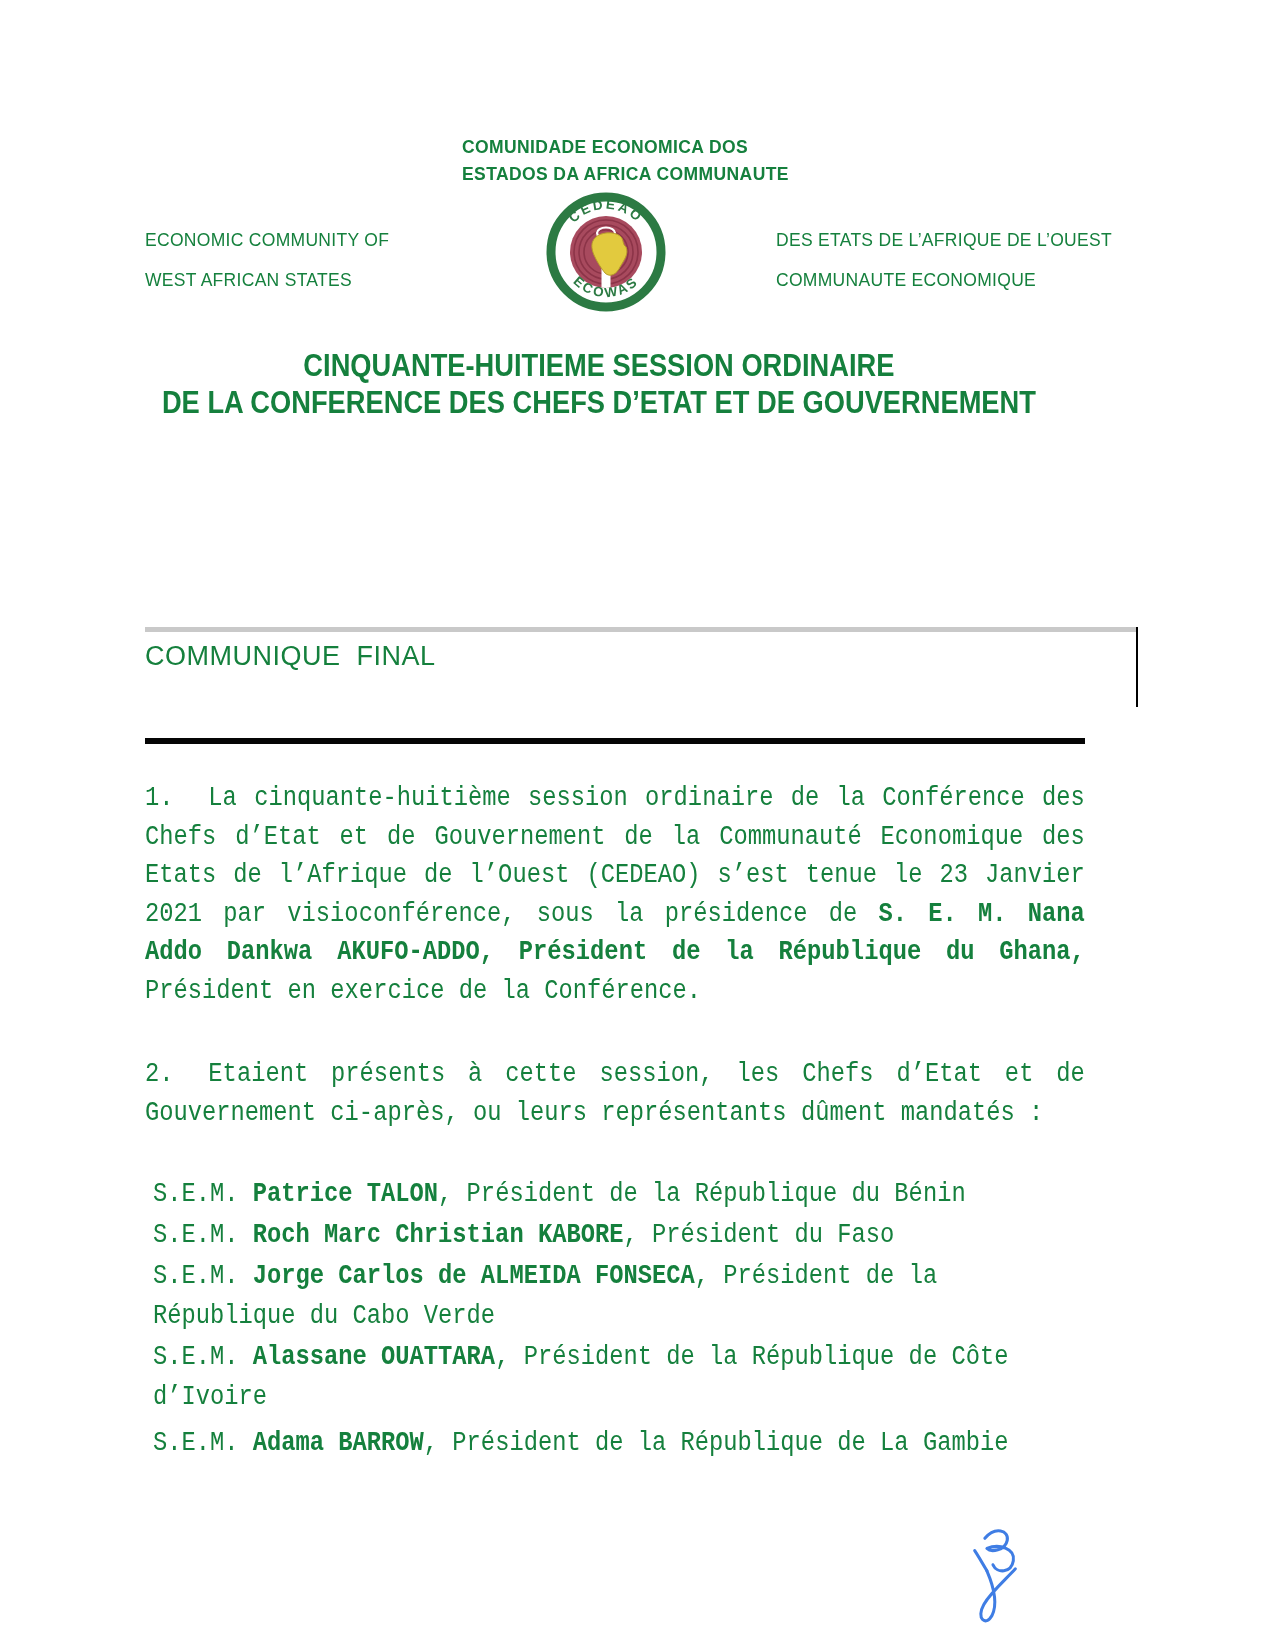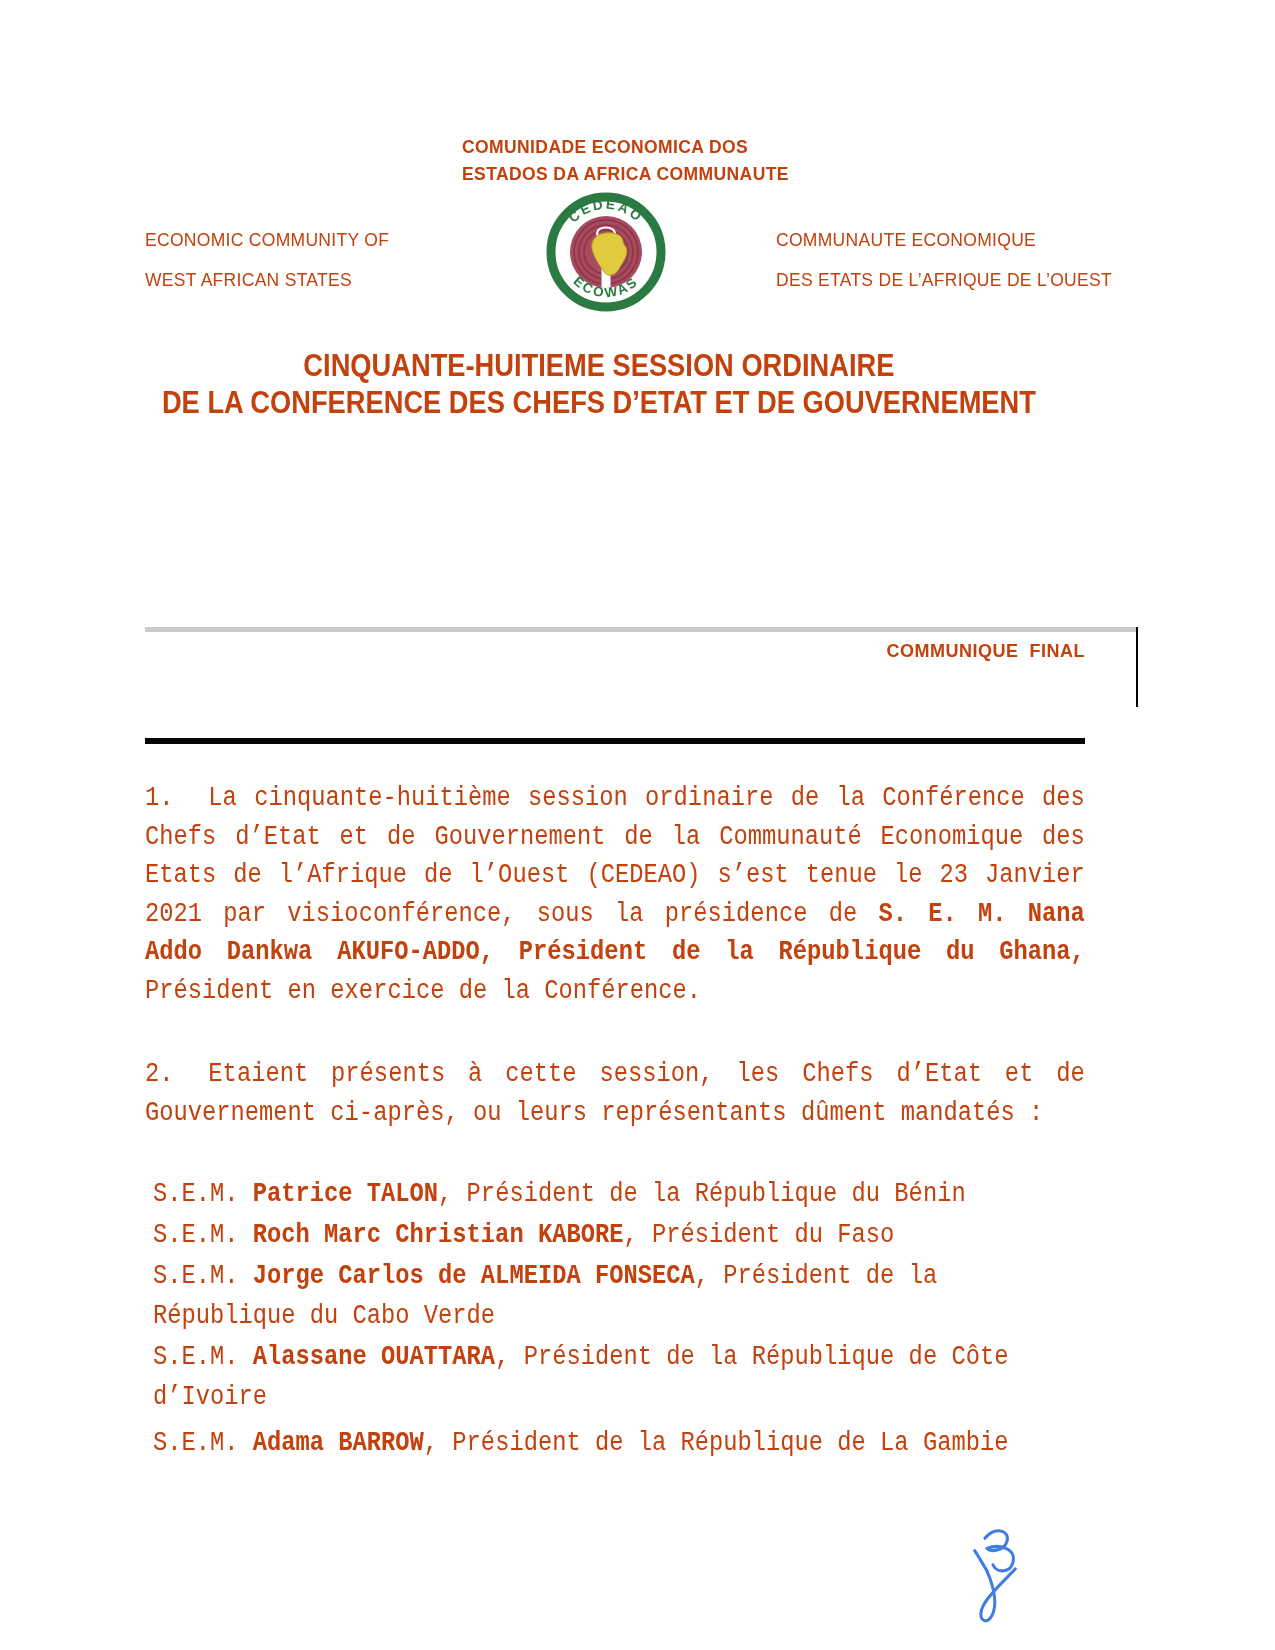--- a/index.html
+++ b/index.html
@@ -3,21 +3,21 @@
 <meta charset="utf-8">
 <style>
   * { margin: 0; padding: 0; box-sizing: border-box; }
   html, body { background: #ffffff; }
   .page {
     position: relative;
     width: 1275px;
     height: 1650px;
     background: #ffffff;
     font-family: "Liberation Sans", sans-serif;
-    color: #c2410c;
+    color: #15803d;
     overflow: hidden;
   }
   
   .pt-header {
     position: absolute; left: 462px; top: 134px;
     font-size: 17.5px; font-weight: bold; line-height: 27px; letter-spacing: 0.4px;
   }
   .en-header { position: absolute; left: 145px; top: 220px; }
   .fr-header { position: absolute; left: 776px; top: 220px; }
   .en-header div, .fr-header div {
@@ -34,21 +34,21 @@
   .title-wrap { position: absolute; left: 129px; top: 347px; }
   .title-wrap .t {
     text-align: center; font-weight: bold; font-size: 31px; line-height: 37px; letter-spacing: 0px;
   }
   .date-wrap { position: absolute; left: 145px; top: 521px; }
   .date-wrap .t { text-align: center; font-size: 28px; }
   
   .gray-rule  { position: absolute; left: 145px; top: 627px; width: 992px; height: 5px; background: #c9c9c9; }
   .vline      { position: absolute; left: 1136px; top: 627px; width: 2px; height: 80px; background: #000000; }
   .subtitle   { position: absolute; left: 145px; top: 641px; width: 940px;
-                text-align: right; font-weight: bold; font-size: 18px; white-space: pre; letter-spacing: 0.5px; }
+                text-align: left; font-weight: normal; font-size: 27px; white-space: pre; letter-spacing: 0.5px; }
   .black-rule { position: absolute; left: 145px; top: 738px; width: 940px; height: 6px; background: #050505; }
   
   .body-wrap { position: absolute; left: 145px; top: 779px; font-family: Liberation Mono, monospace; }
   .para {
     font-size: 27px; line-height: 38.5px; text-align: justify;
   }
   .para + .para { margin-top: 45px; }
   .para-num { display: inline-block; width: 72px; }
   .b { font-weight: bold; }
   .attendees { margin-top: 42px; margin-left: 9px; }
@@ -66,22 +66,22 @@
     <div>COMUNIDADE ECONOMICA DOS</div>
     <div>ESTADOS DA AFRICA COMMUNAUTE</div>
   </div>
 
   <div class="en-header">
     <div>ECONOMIC COMMUNITY OF</div>
     <div>WEST AFRICAN STATES</div>
   </div>
 
   <div class="fr-header">
+    <div>DES ETATS DE L’AFRIQUE DE L’OUEST</div>
     <div>COMMUNAUTE ECONOMIQUE</div>
-    <div>DES ETATS DE L’AFRIQUE DE L’OUEST</div>
   </div>
 
   <div class="logo-wrap">
     <svg viewBox="0 0 120 120" width="120" height="120">
       <defs>
         <path id="arcTop" d="M 17,60 A 43,43 0 0 1 103,60"></path>
         <path id="arcBottom" d="M 15,60 A 45,45 0 0 0 105,60"></path>
         <clipPath id="discClip">
             <circle cx="60" cy="60" r="36"></circle>
           </clipPath>

